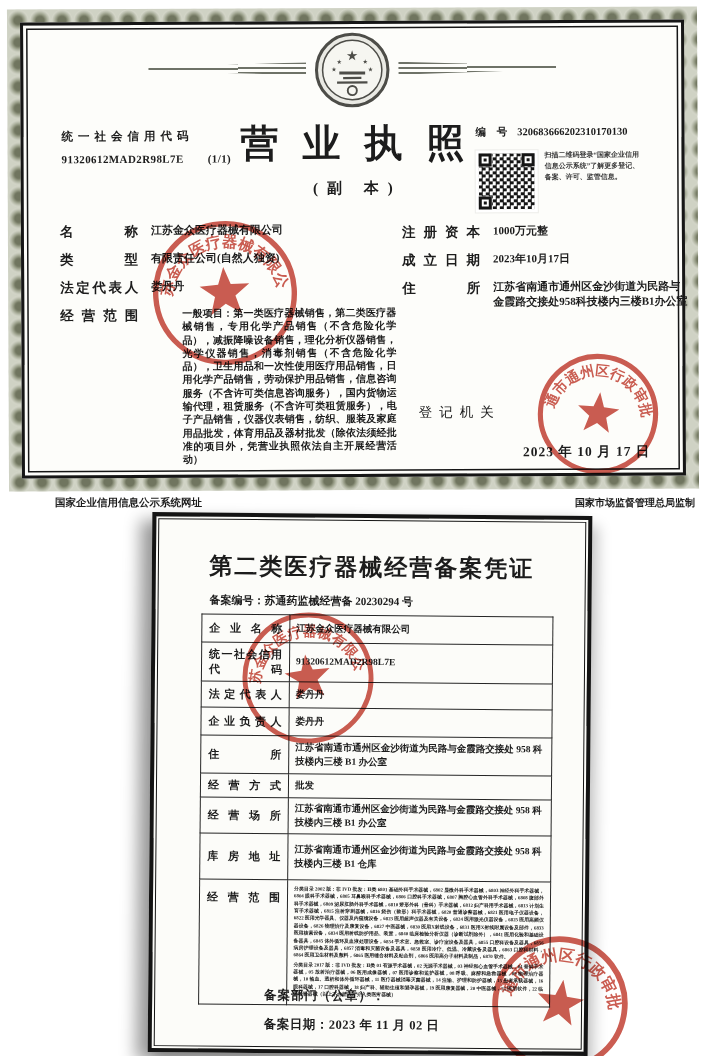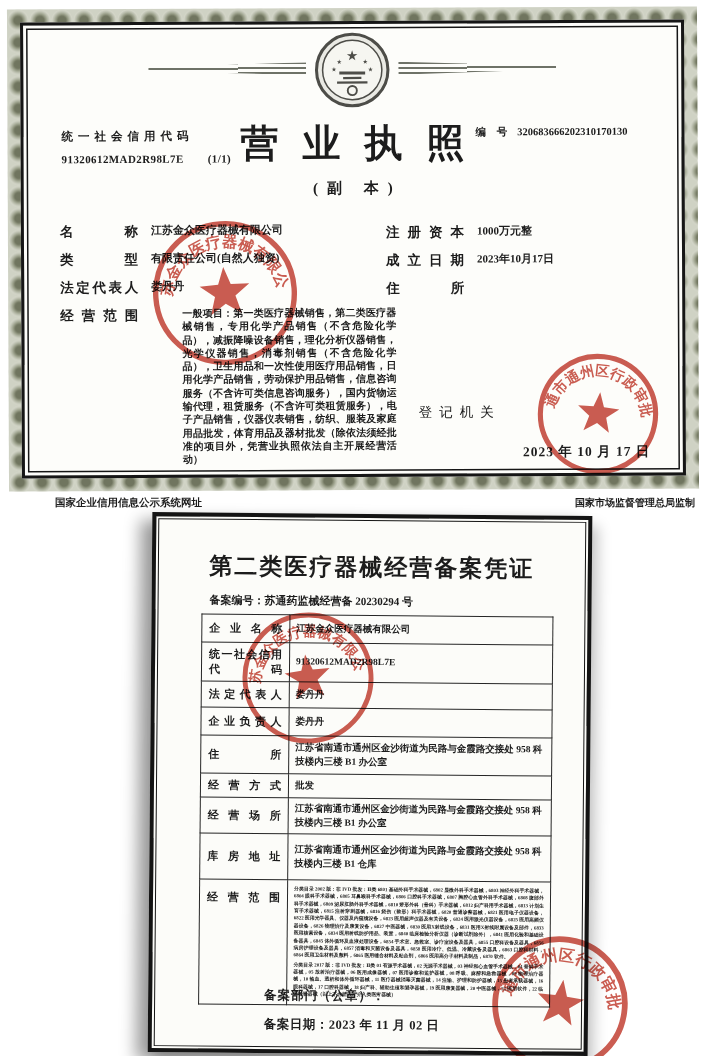--- a/index.html
+++ b/index.html
@@ -39,21 +39,21 @@
   .serial-line{font-size:10.5px;font-weight:700;}
   .serial-label{letter-spacing:4px;margin-right:6px;}
   .qr-row{display:flex;margin-top:11px;}
   .qr{width:56px;height:56px;flex:none;position:relative;border:3px solid #fff;outline:1px solid #ededea;
       background:conic-gradient(#151515 25%,#fff 0 50%,#151515 0 75%,#fff 0) 0 0/7px 7px;}
   .fp{display:block;position:absolute;width:13px;height:13px;border:3px solid #151515;background:#fff;box-sizing:border-box;}
   .fp::after{content:"";position:absolute;inset:2px;background:#151515;}
   .fp.tl{left:0;top:0}.fp.tr{right:0;top:0}.fp.bl{left:0;bottom:0}
   .qr-caption{font-size:7px;line-height:1.55;font-weight:700;color:#3a3a3a;margin-left:7px;width:100px;}
   .fields-left{position:absolute;left:36px;top:198px;width:336px;}
-  .fields-right{position:absolute;left:362px;top:200px;width:288px;}
+  .fields-right{position:absolute;left:378px;top:200px;width:288px;}
   .frow{display:flex;margin-bottom:10px;}
   .flabel{flex:none;width:78px;font-size:13.5px;font-weight:700;text-align:justify;text-align-last:justify;}
   .fvalue{margin-left:13px;font-size:11px;font-weight:700;line-height:1.35;}
   .fvalue.scope{font-size:10px;line-height:1.33;text-align:justify;margin-left:44px;}
   .registrar-label{position:absolute;left:394px;top:380px;font-size:13.5px;font-weight:400;letter-spacing:7px;}
   .issue-date{position:absolute;left:498px;top:420px;font-size:13.5px;font-weight:700;letter-spacing:1px;}
   .license-footer-left{position:absolute;left:26px;top:496px;font-size:10.5px;font-weight:700;padding-left:29px;}
   .license-footer-right{position:absolute;right:14px;top:496px;font-size:10px;font-weight:700;}
   
   .seal{position:absolute;mix-blend-mode:multiply;opacity:.82;}
@@ -119,20 +119,28 @@
 
       <div class="title-block">
         <div class="biz-title">营业执照</div>
         <div class="biz-sub">(副  本)</div>
       </div>
 
       <div class="serial-block">
         <div class="serial-line">
           <span class="serial-label">编 号</span><span>320683666202310170130</span>
         </div>
+        <div class="qr-row">
+          <div class="qr">
+            <i class="fp tl"></i>
+            <i class="fp tr"></i>
+            <i class="fp bl"></i>
+          </div>
+          <div class="qr-caption">扫描二维码登录“国家企业信用信息公示系统”了解更多登记、备案、许可、监管信息。</div>
+        </div>
       </div>
 
       <div class="fields-left">
         <div class="frow">
           <span class="flabel">名称</span>
           <span class="fvalue">江苏金众医疗器械有限公司</span>
         </div>
         <div class="frow">
           <span class="flabel">类型</span>
           <span class="fvalue">有限责任公司(自然人独资)</span>
@@ -151,20 +159,21 @@
         <div class="frow">
           <span class="flabel">注册资本</span>
           <span class="fvalue">1000万元整</span>
         </div>
         <div class="frow">
           <span class="flabel">成立日期</span>
           <span class="fvalue">2023年10月17日</span>
         </div>
         <div class="frow">
           <span class="flabel">住所</span>
+          <span class="fvalue">江苏省南通市通州区金沙街道为民路与金霞路交接处958科技楼内三楼B1办公室</span>
         </div>
       </div>
 
       <div class="registrar-label">登记机关</div>
       <div class="issue-date">2023 年 10 月 17 日</div>
     </div>
   </div>
 
   <svg id="seal-company-license" class="seal" viewBox="0 0 200 200">
     <circle cx="100" cy="100" r="90" fill="none" stroke="#c0392b" stroke-width="7"></circle>

